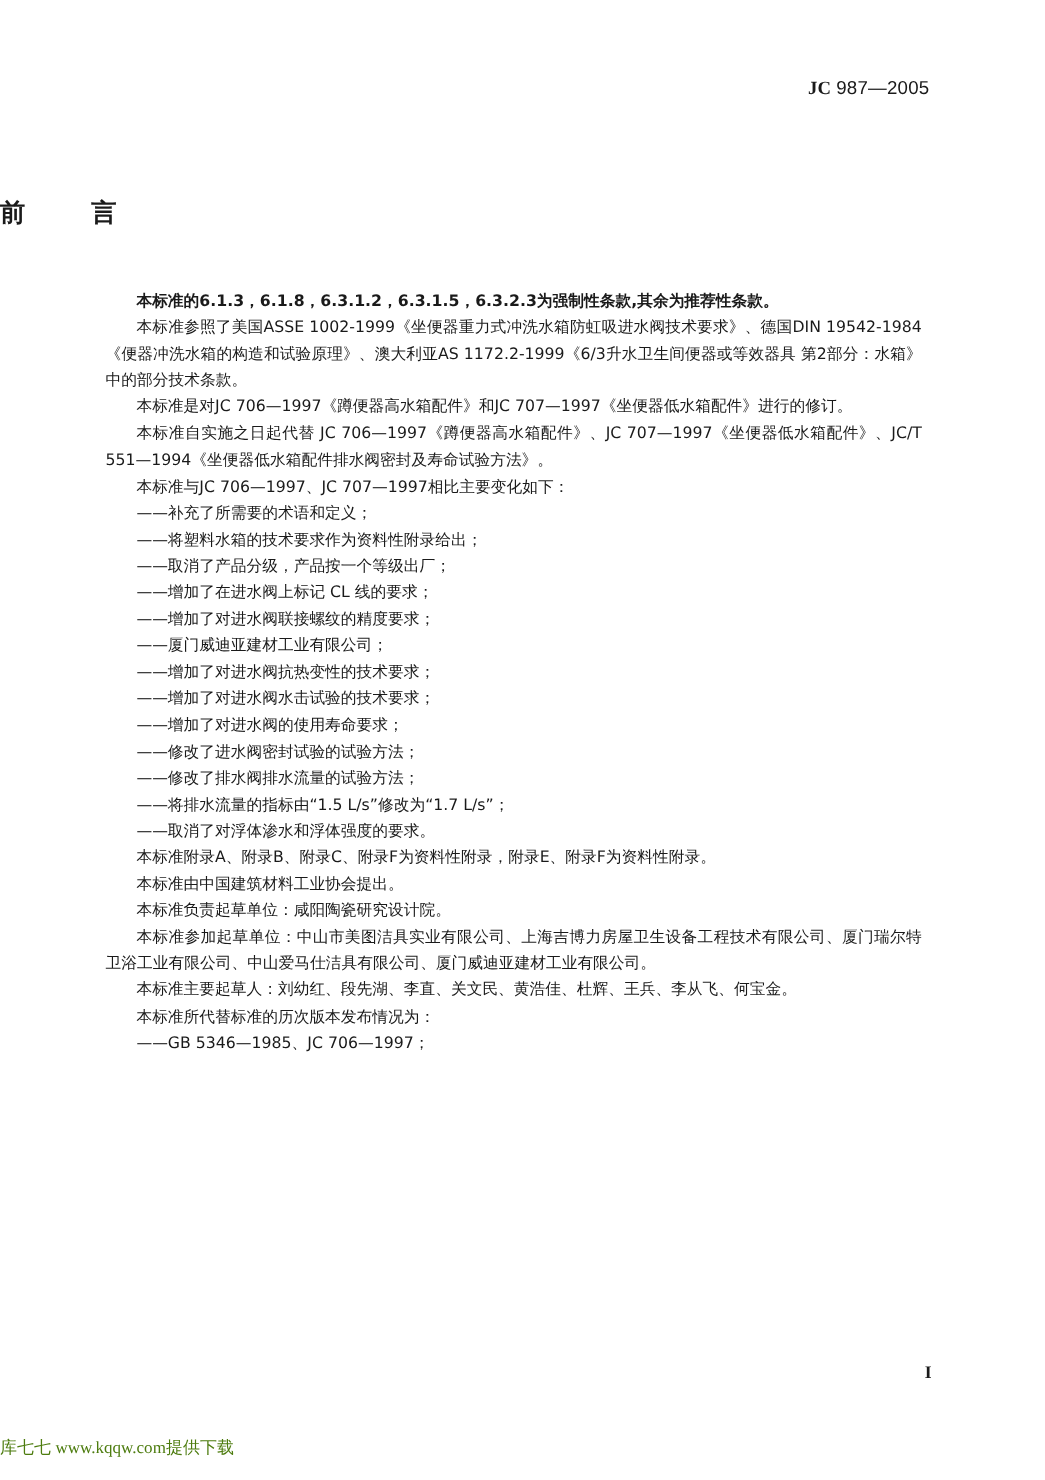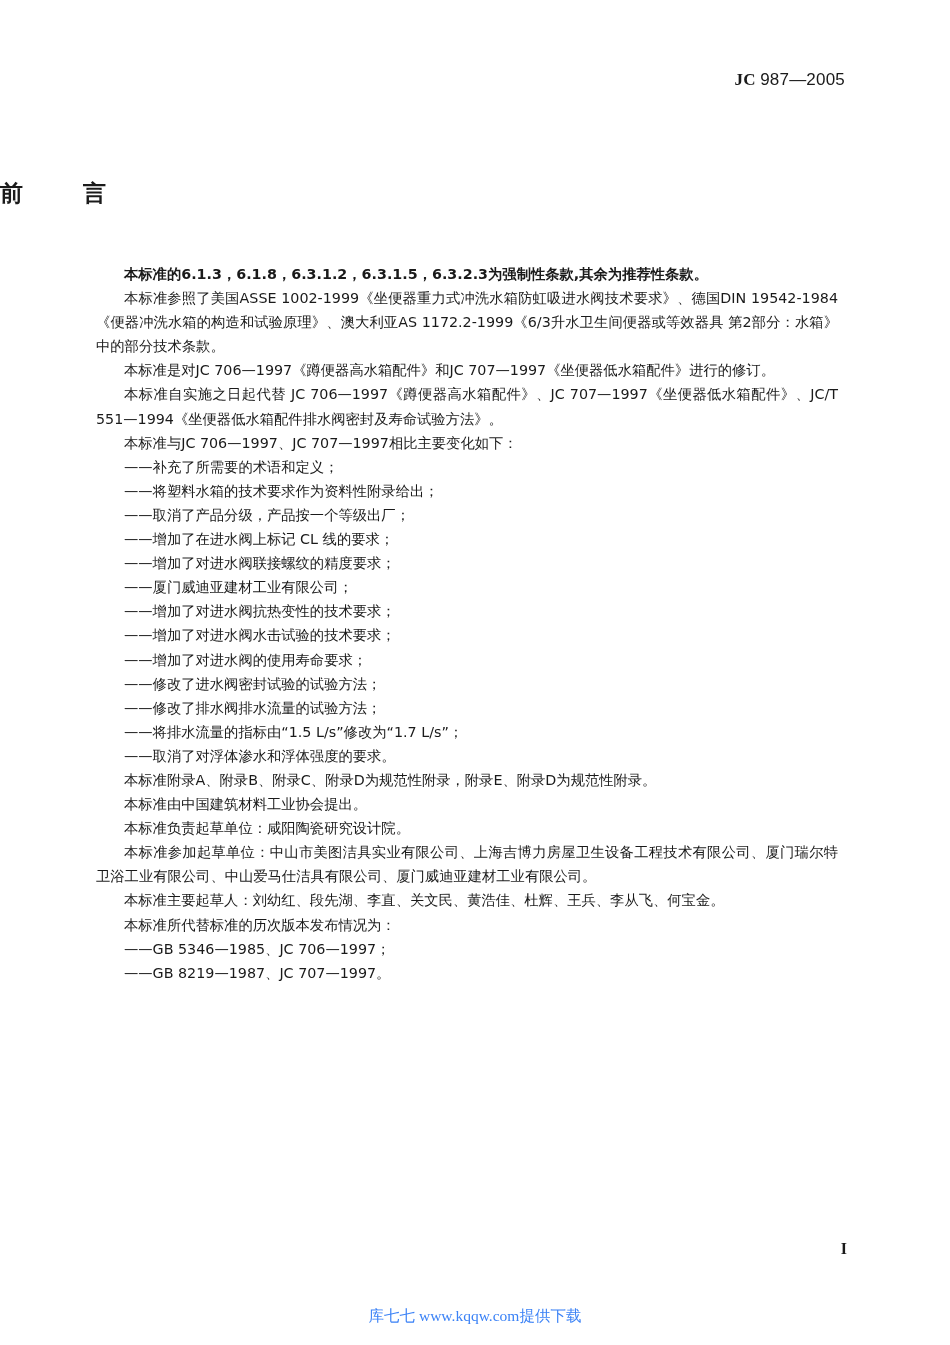--- a/index.html
+++ b/index.html
@@ -12,22 +12,22 @@
            font-size:23px; font-weight:bold; letter-spacing:0; }
   .title span { display:inline-block; }
   .title .gap { width:60px; }
   .body { position:absolute; top:262px; left:96px; width:742px; font-size:14.3px; line-height:24.1px; }
   .p { margin:0; text-indent:28px; white-space:nowrap; }
   .p.wrap { white-space:normal; text-align:justify; }
   .li { margin:0; padding-left:28px; white-space:nowrap; }
   .bold-first { font-weight:bold; }
   .page-number { position:absolute; top:1240px; right:103px; font-family:"Liberation Serif", serif;
                  font-size:16px; font-weight:bold; }
-  .watermark { position:absolute; top:1306px; left:0; width:950px; text-align:center;
-               font-family:"Liberation Serif", serif; font-size:15.5px; color:#3b82f6; }
+  .watermark { position:absolute; top:1306px; left:0; width:950px; text-align:left;
+               font-family:"Liberation Serif", serif; font-size:15.5px; color:#4d7c0f; }
 </style>
 </head>
 <body>
 
 <div class="page-header">
   <span>JC</span>
   <span class="num">987—2005</span>
 </div>
 
 <div class="title">
@@ -50,28 +50,27 @@
     <p class="li">——厦门威迪亚建材工业有限公司；</p>
     <p class="li">——增加了对进水阀抗热变性的技术要求；</p>
     <p class="li">——增加了对进水阀水击试验的技术要求；</p>
     <p class="li">——增加了对进水阀的使用寿命要求；</p>
     <p class="li">——修改了进水阀密封试验的试验方法；</p>
     <p class="li">——修改了排水阀排水流量的试验方法；</p>
     <p class="li">——将排水流量的指标由“1.5 L/s”修改为“1.7 L/s”；</p>
     <p class="li">——取消了对浮体渗水和浮体强度的要求。</p>
   </div>
 
-  <p class="p">本标准附录A、附录B、附录C、附录D为规范性附录，附录E、附录D为规范性附录。</p>
+  <p class="p">本标准附录A、附录B、附录C、附录F为资料性附录，附录E、附录F为资料性附录。</p>
   <p class="p">本标准由中国建筑材料工业协会提出。</p>
   <p class="p">本标准负责起草单位：咸阳陶瓷研究设计院。</p>
   <p class="p wrap">本标准参加起草单位：中山市美图洁具实业有限公司、上海吉博力房屋卫生设备工程技术有限公司、厦门瑞尔特卫浴工业有限公司、中山爱马仕洁具有限公司、厦门威迪亚建材工业有限公司。</p>
   <p class="p">本标准主要起草人：刘幼红、段先湖、李直、关文民、黄浩佳、杜辉、王兵、李从飞、何宝金。</p>
   <p class="p">本标准所代替标准的历次版本发布情况为：</p>
 
   <div>
     <p class="li">——GB 5346—1985、JC 706—1997；</p>
-    <p class="li">——GB 8219—1987、JC 707—1997。</p>
   </div>
 </div>
 
 <div class="page-number">I</div>
 
 <div class="watermark">库七七 www.kqqw.com提供下载</div>
 
 </body></html>

